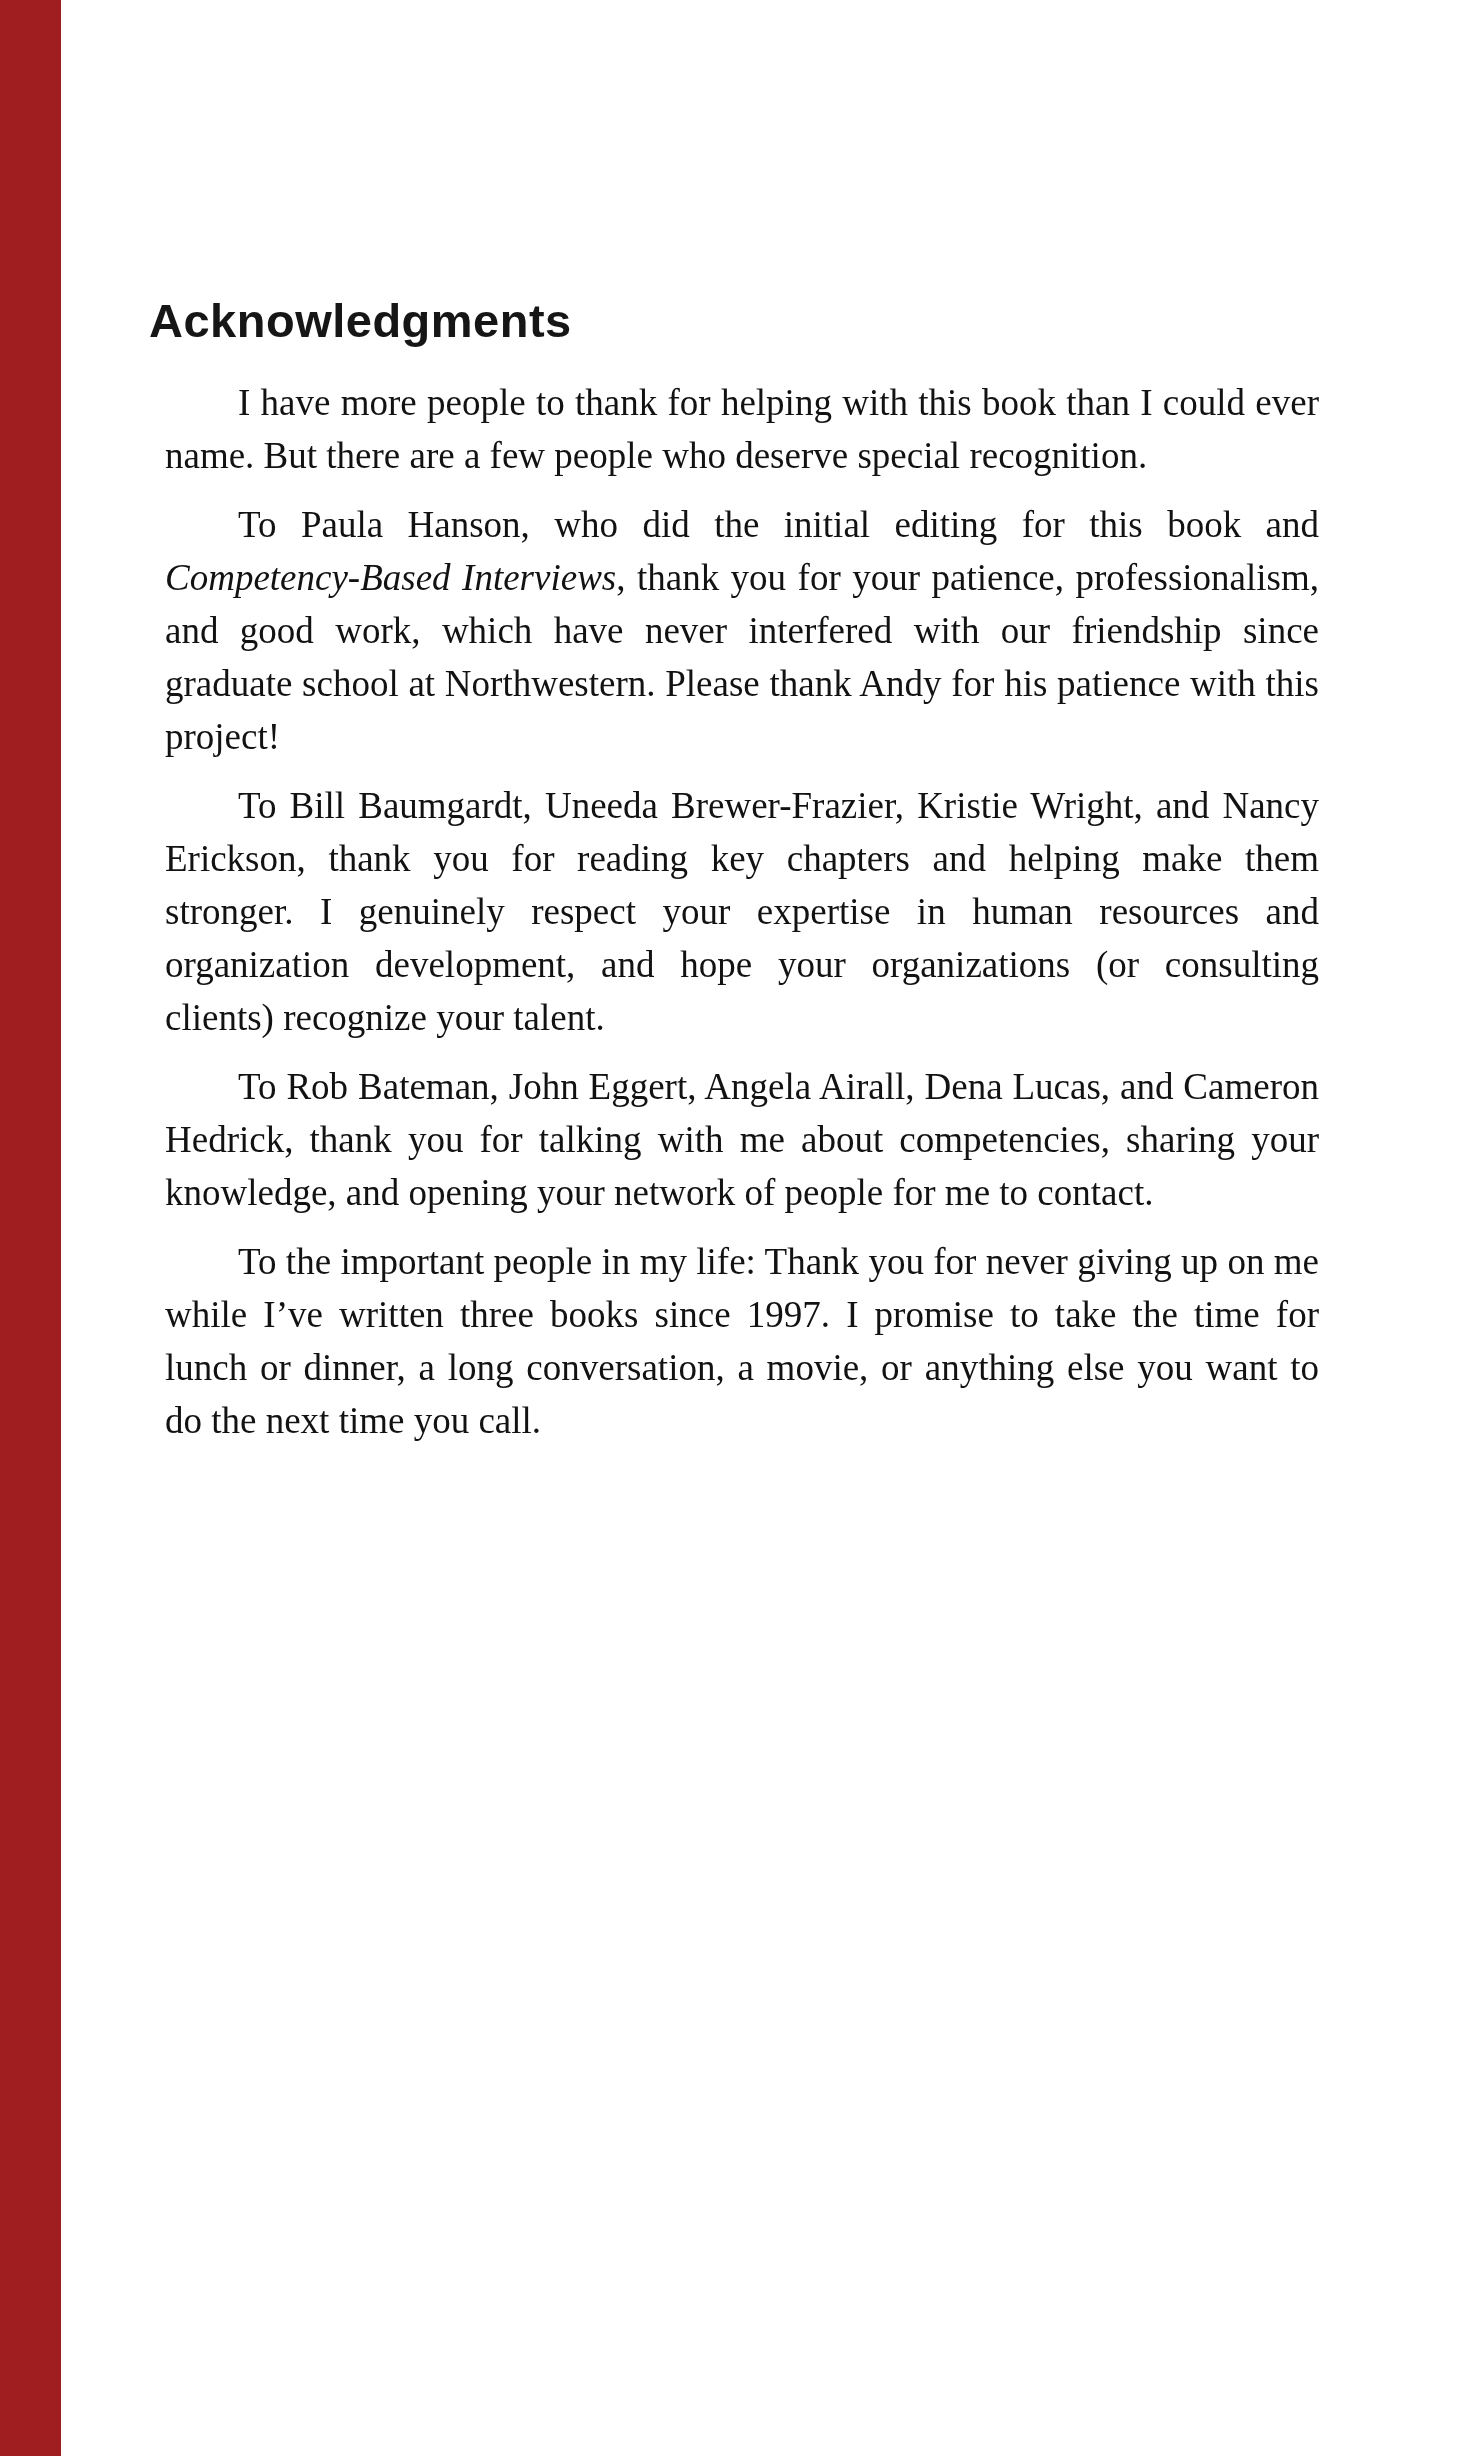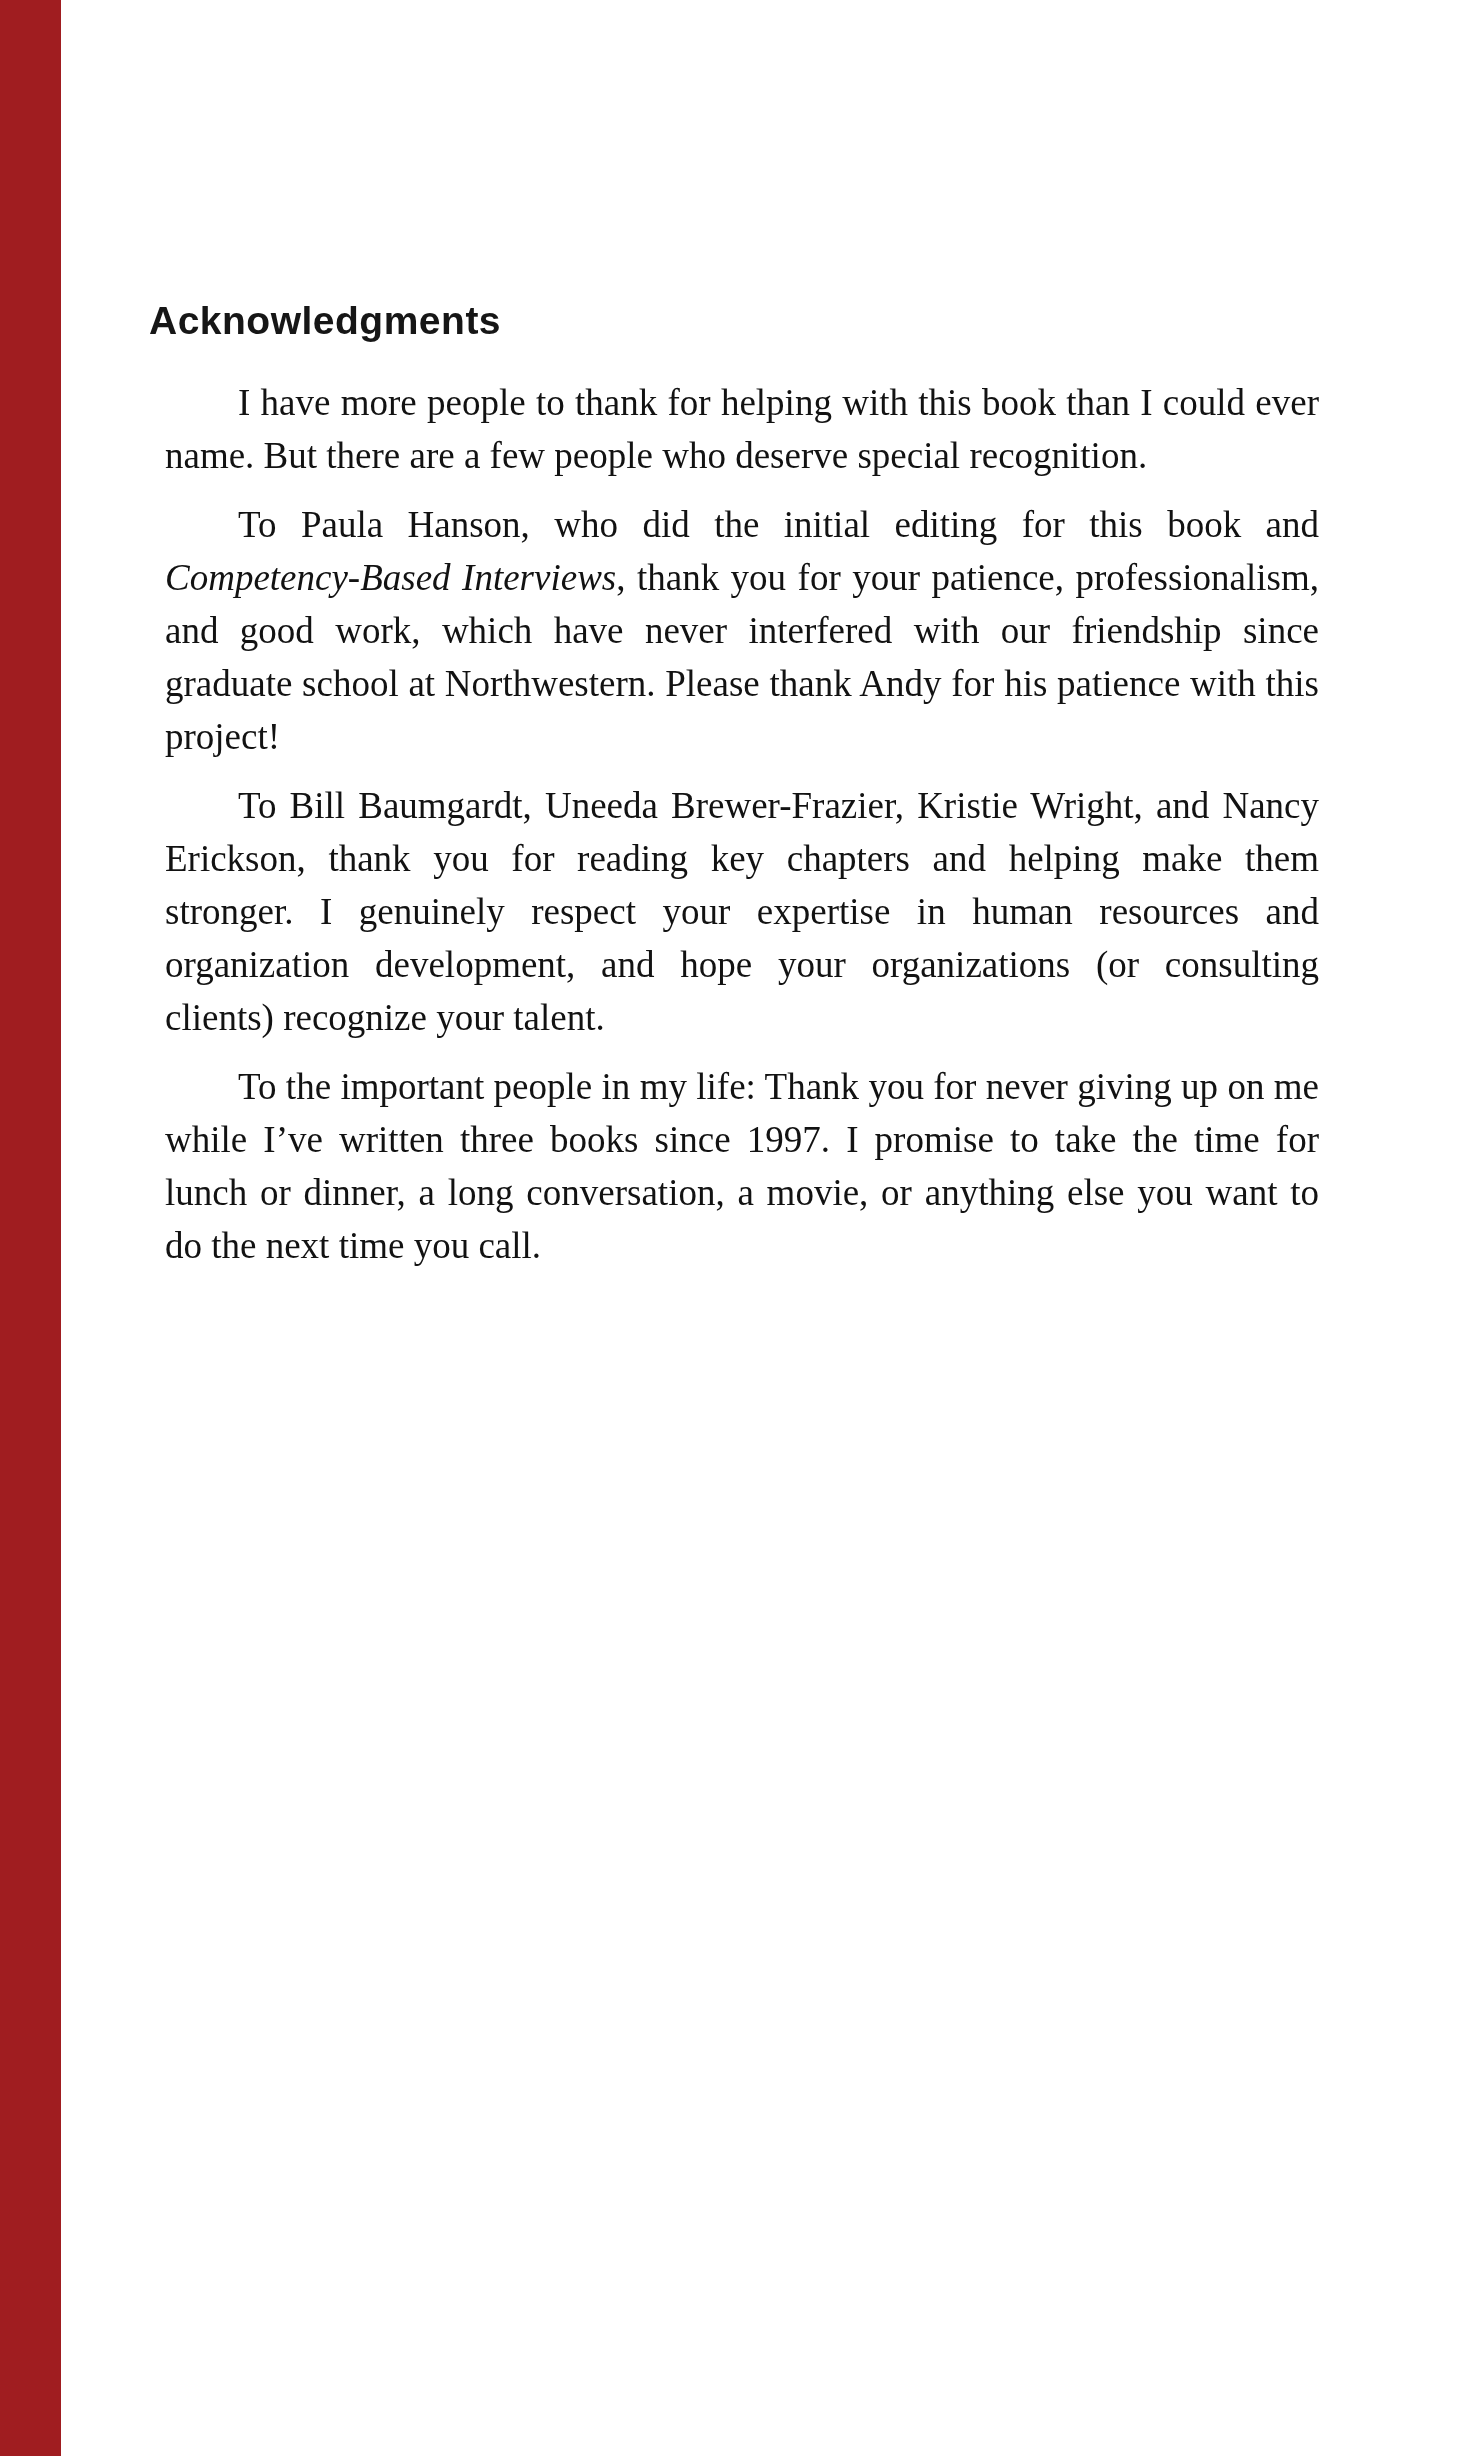--- a/index.html
+++ b/index.html
@@ -26,21 +26,21 @@
   .content {
     position: absolute;
     left: 149px;
     top: 294px;
     width: 1186px;
     color: #111111;
   }
   .page-title {
     font-family: "Liberation Sans", sans-serif;
     font-weight: 700;
-    font-size: 39px;
+    font-size: 47px;
     line-height: 53px;
     letter-spacing: 0.5px;
     color: #161616;
     margin: 0 0 29px 0;
   }
   .body-text p {
     margin: 16px;
     font-size: 37px;
     line-height: 53px;
     text-align: justify;
@@ -55,17 +55,18 @@
 <body>
 
 <div class="page" style="background: rgb(255, 255, 255);">
   <div class="spine-stripe" style="background: rgb(160, 29, 32);"></div>
   <div class="content">
     <h1 class="page-title">Acknowledgments</h1>
     <div class="body-text">
         <p><span class="run-regular">I have more people to thank for helping with this book than I could ever name. But there are a few people who deserve special recognition.</span></p>
         <p><span class="run-regular">To Paula Hanson, who did the initial editing for this book and </span><span class="run-italic">Competency-Based Interviews</span><span class="run-regular">, thank you for your patience, professionalism, and good work, which have never interfered with our friendship since graduate school at Northwestern. Please thank Andy for his patience with this project!</span></p>
         <p><span class="run-regular">To Bill Baumgardt, Uneeda Brewer-Frazier, Kristie Wright, and Nancy Erickson, thank you for reading key chapters and helping make them stronger. I genuinely respect your expertise in human resources and organization development, and hope your organizations (or consulting clients) recognize your talent.</span></p>
+        <p><span class="run-regular">To Rob Bateman, John Eggert, Angela Airall, Dena Lucas, and Cameron Hedrick, thank you for talking with me about competencies, sharing your knowledge, and opening your network of people for me to contact.</span></p>
         <p><span class="run-regular">To the important people in my life: Thank you for never giving up on me while I’ve written three books since 1997. I promise to take the time for lunch or dinner, a long conversation, a movie, or anything else you want to do the next time you call.</span></p>
       </div>
   </div>
 </div>
 
 
 </body></html>

